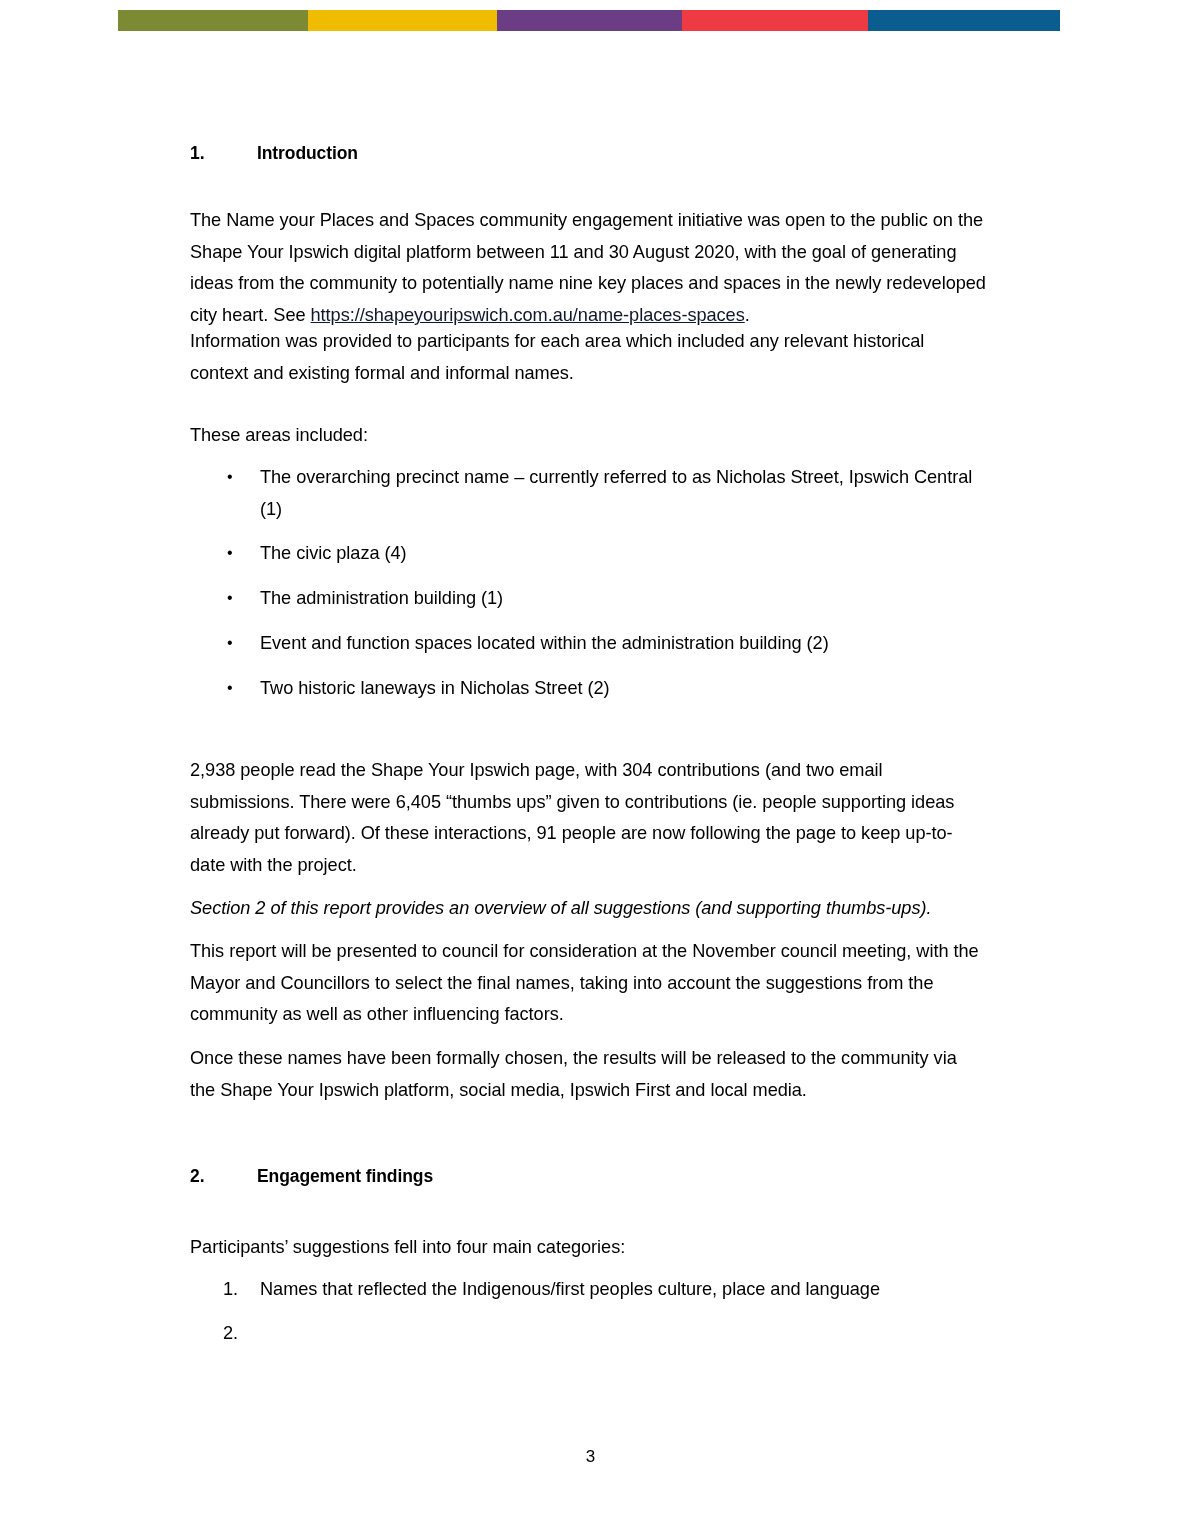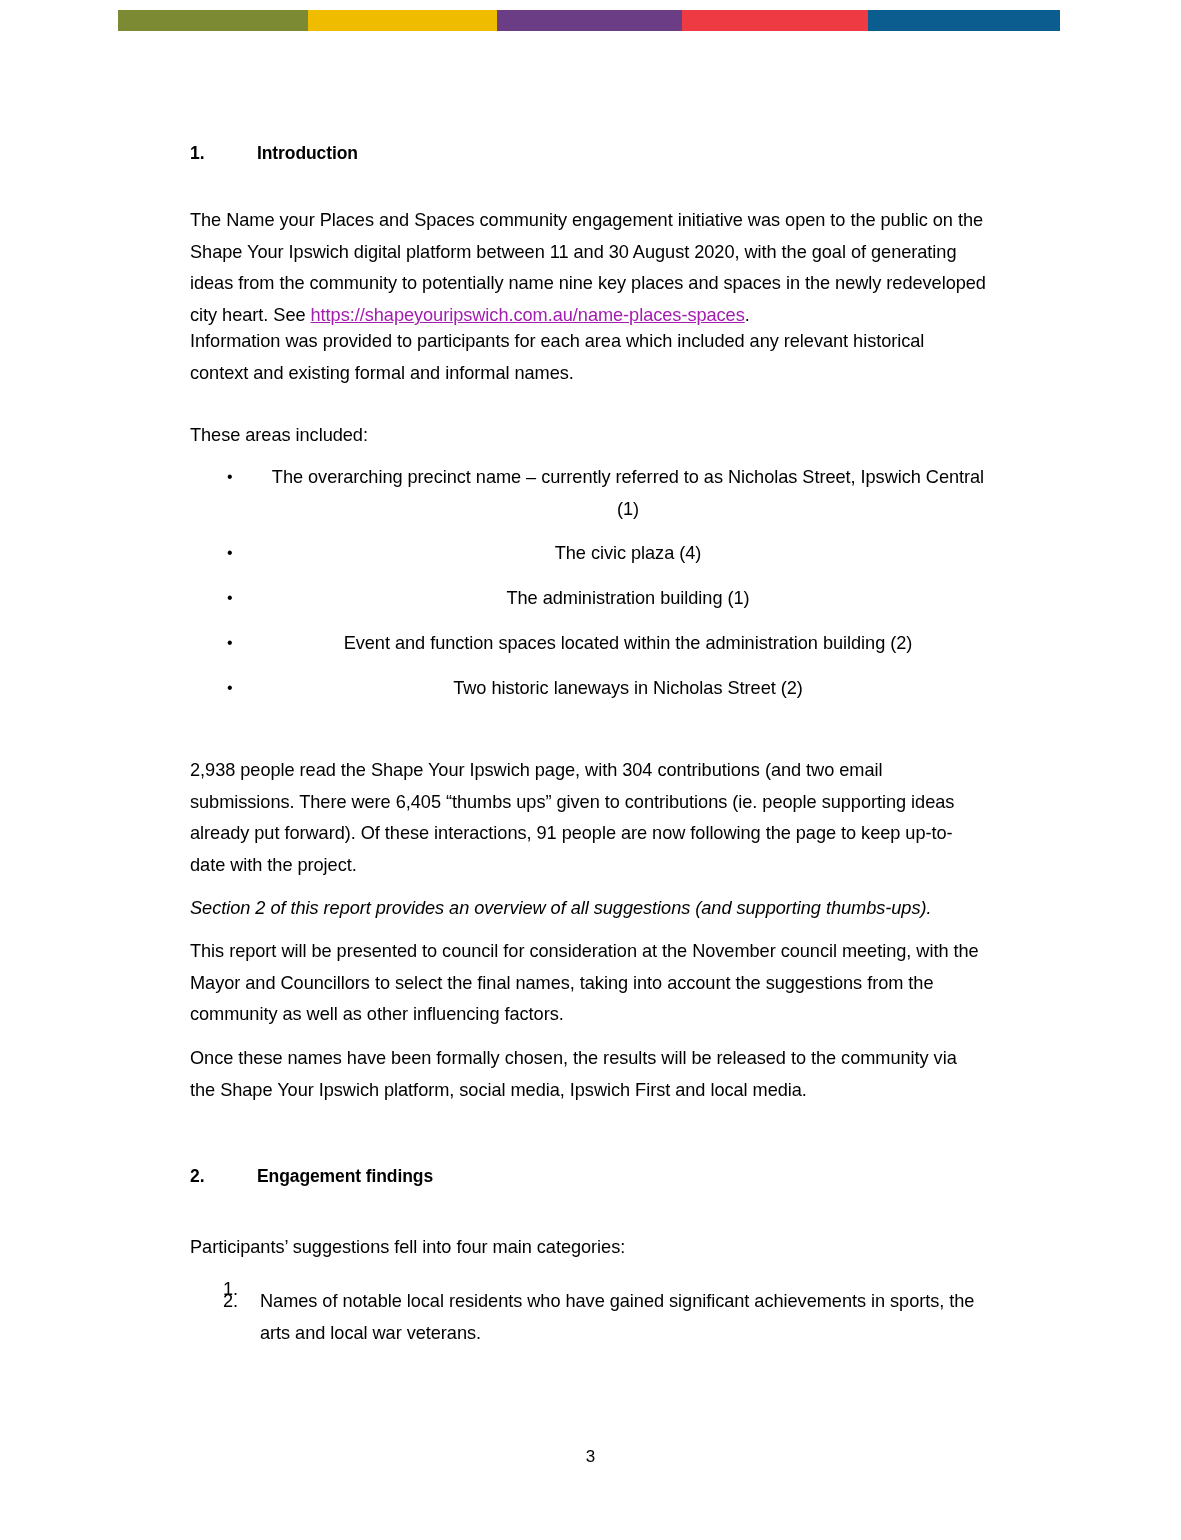--- a/index.html
+++ b/index.html
@@ -60,33 +60,32 @@
     left: 0;
     margin: 0;
     font-size: 18.2px;
     line-height: 31.7px;
     text-align: left;
     letter-spacing: -0.05px;
   }
 
   .link {
     text-decoration: underline;
-    color: #a21caf;
+    color: #0f172a;
   }
 
   
   ul.bullets {
     position: absolute;
     left: 0;
     top: 462px;
     margin: 0;
     padding: 0;
     list-style: none;
     width: 806px;
-    text-align: center;
   }
   ul.bullets > li {
     position: relative;
     padding-left: 70px;
     font-size: 18.2px;
     line-height: 31.7px;
     margin-bottom: 13px;
     letter-spacing: -0.05px;
   }
   ul.bullets > li::before {
@@ -175,22 +174,22 @@
   <div class="heading" id="heading-findings">
     <span class="num">2.</span>
     <span class="txt">Engagement findings</span>
   </div>
 
   <p class="body-text" style="top:1232px; width:795px;">Participants’ suggestions fell into four main categories:</p>
 
   <ol class="numbers">
     <li>
       <span class="idx">1.</span>
+      <span>Names that reflected the Indigenous/first peoples culture, place and language</span>
     </li>
     <li>
       <span class="idx">2.</span>
-      <span>Names of notable local residents who have gained significant achievements in sports, the arts and local war veterans.</span>
     </li>
   </ol>
 
 </div>
 
 <div class="page-number">3</div>
 
 </body></html>

